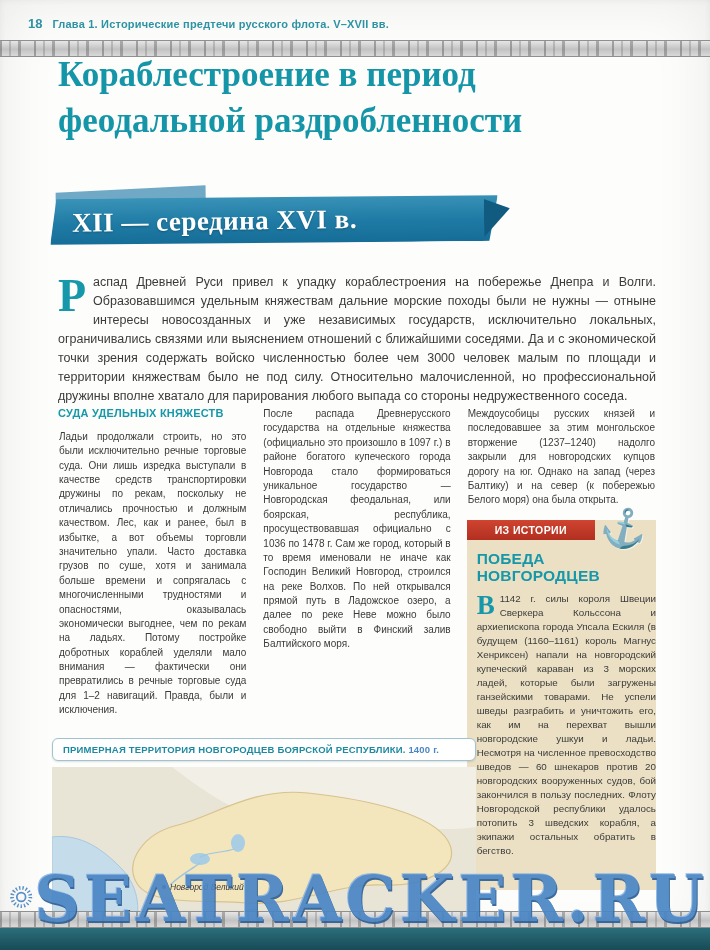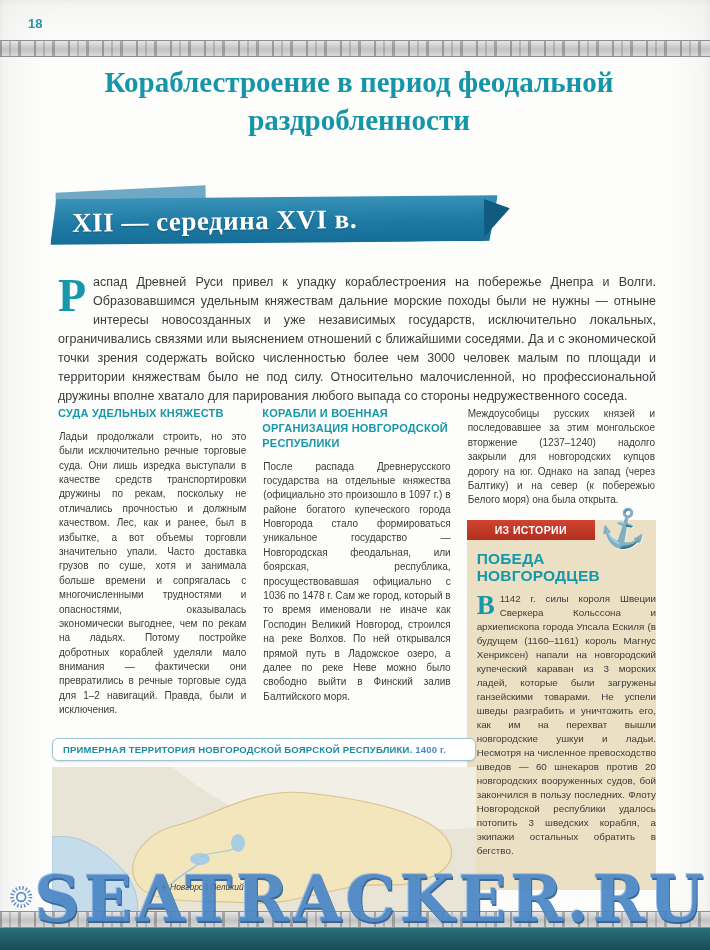--- a/index.html
+++ b/index.html
@@ -22,23 +22,23 @@
         rgba(100,100,100,.45) 18px 21px, rgba(0,0,0,0) 21px 34px),
       linear-gradient(180deg,#e6e6e6,#c2c2c2 55%, #d9d9d9);
     border-top:1px solid #8f8f8f; border-bottom:1px solid #8f8f8f;
   }
   .ornament.top{top:40px;}
   .ornament.bottom{bottom:22px;}
   .footer-band{position:absolute; bottom:0; left:0; right:0; height:22px;
     background:linear-gradient(180deg,#2c6e7b,#174b57);}
   
   .main-title{
-    position:absolute; top:64px; left:58px; width:602px;
+    position:absolute; top:52px; left:58px; width:602px;
     font-family:"Liberation Serif", serif; font-weight:bold;
-    font-size:29px; line-height:1.3; color:#1495a8; margin:0;text-align:center;
+    font-size:35px; line-height:1.3; color:#1495a8; margin:0;
   }
   
   .ribbon{position:absolute; top:196px; left:50px; width:448px; height:48px; transform:rotate(-0.8deg);}
   .ribbon .fold-top{position:absolute; left:6px; top:-9px; width:150px; height:16px;
     background:#6fa9c6; transform:skewY(-2deg);}
   .ribbon .band{
     position:absolute; inset:0;
     background:linear-gradient(180deg,#3a93b8 0%, #1e7aa4 55%, #156d97 100%);
     clip-path:polygon(1.5% 0, 100% 5%, 98% 100%, 0 95%);
     display:flex; align-items:center; padding-left:22px; box-sizing:border-box;
@@ -90,20 +90,21 @@
     white-space:nowrap;
   }
 </style>
 </head>
 <body>
 
 <div class="page">
 
   <div class="runhead">
     <span class="pageno">18</span>
+    <span class="chapter">Глава 1. Исторические предтечи русского флота. V–XVII вв.</span>
   </div>
 
   <div class="ornament top"></div>
 
   <h1 class="main-title">Кораблестроение в период феодальной раздробленности</h1>
 
   <div class="ribbon">
     <div class="fold-top"></div>
     <div class="band">
       <span>XII — середина XVI в.</span>
@@ -114,41 +115,40 @@
   <p class="lead"><span class="dropcap">Р</span><span>аспад Древней Руси привел к упадку кораблестроения на побережье Днепра и Волги. Образовавшимся удельным княжествам дальние морские походы были не нужны — отныне интересы новосозданных и уже независимых государств, исключительно локальных, ограничивались связями или выяснением отношений с ближайшими соседями. Да и с экономической точки зрения содержать войско численностью более чем 3000 человек малым по площади и территории княжествам было не под силу. Относительно малочисленной, но профессиональной дружины вполне хватало для парирования любого выпада со стороны недружественного соседа.</span></p>
 
   <div class="cols">
 
     <div class="col">
       <h3 class="col-heading">СУДА УДЕЛЬНЫХ КНЯЖЕСТВ</h3>
       <p class="col-text">Ладьи продолжали строить, но это были исключительно речные торговые суда. Они лишь изредка выступали в качестве средств транспортировки дружины по рекам, поскольку не отличались прочностью и должным качеством. Лес, как и ранее, был в избытке, а вот объемы торговли значительно упали. Часто доставка грузов по суше, хотя и занимала больше времени и сопрягалась с многочисленными трудностями и опасностями, оказывалась экономически выгоднее, чем по рекам на ладьях. Потому постройке добротных кораблей уделяли мало внимания — фактически они превратились в речные торговые суда для 1–2 навигаций. Правда, были и исключения.</p>
     </div>
 
     <div class="col">
-      <h3 class="col-heading">КОРАБЛИ И ВОЕННАЯ ОРГАНИЗАЦИЯ НОВГОРОДСКОЙ РЕСПУБЛИКИ</h3>
       <p class="col-text">После распада Древнерусского государства на отдельные княжества (официально это произошло в 1097 г.) в районе богатого купеческого города Новгорода стало формироваться уникальное государство — Новгородская феодальная, или боярская, республика, просуществовавшая официально с 1036 по 1478 г. Сам же город, который в то время именовали не иначе как Господин Великий Новгород, строился на реке Волхов. По ней открывался прямой путь в Ладожское озеро, а далее по реке Неве можно было свободно выйти в Финский залив Балтийского моря.</p>
     </div>
 
     <div class="col">
       <p class="col-text">Междоусобицы русских князей и последовавшее за этим монгольское вторжение (1237–1240) надолго закрыли для новгородских купцов дорогу на юг. Однако на запад (через Балтику) и на север (к побережью Белого моря) она была открыта.</p>
 
       <div class="history-box">
         <span class="anchor">⚓</span>
         <span class="history-label">ИЗ ИСТОРИИ</span>
         <div class="history-body">
           <div class="history-title">ПОБЕДА НОВГОРОДЦЕВ</div>
           <p class="history-text"><span class="dropcap-sm">В</span><span>1142 г. силы короля Швеции Сверкера Кольссона и архиепископа города Упсала Ескиля (в будущем (1160–1161) король Магнус Хенриксен) напали на новгородский купеческий караван из 3 морских ладей, которые были загружены ганзейскими товарами. Не успели шведы разграбить и уничтожить его, как им на перехват вышли новгородские ушкуи и ладьи. Несмотря на численное превосходство шведов — 60 шнекаров против 20 новгородских вооруженных судов, бой закончился в пользу последних. Флоту Новгородской республики удалось потопить 3 шведских корабля, а экипажи остальных обратить в бегство.</span></p>
         </div>
       </div>
     </div>
   </div>
 
   <div class="map-section">
     <div class="map-caption">
-      <span>ПРИМЕРНАЯ ТЕРРИТОРИЯ НОВГОРОДСКОЙ БОЯРСКОЙ РЕСПУБЛИКИ.</span>
+      <span>ПРИМЕРНАЯ ТЕРРИТОРИЯ НОВГОРОДЦЕВ БОЯРСКОЙ РЕСПУБЛИКИ.</span>
       <span class="year">1400 г.</span>
     </div>
     <svg class="map-figure" width="424" height="168" viewBox="0 0 424 168">
 
       <rect x="0" y="0" width="424" height="168" fill="#e9e5d6"></rect>
 
       <path d="M120,0 L424,0 L424,60 C360,70 300,40 250,50 C200,60 160,30 120,0 Z" fill="#f2efe6"></path>
 
       <path d="M0,70 C30,66 52,84 68,100 C84,116 92,140 80,168 L0,168 Z" fill="#c5dcea" stroke="#a9c8de" stroke-width="1"></path>
 

